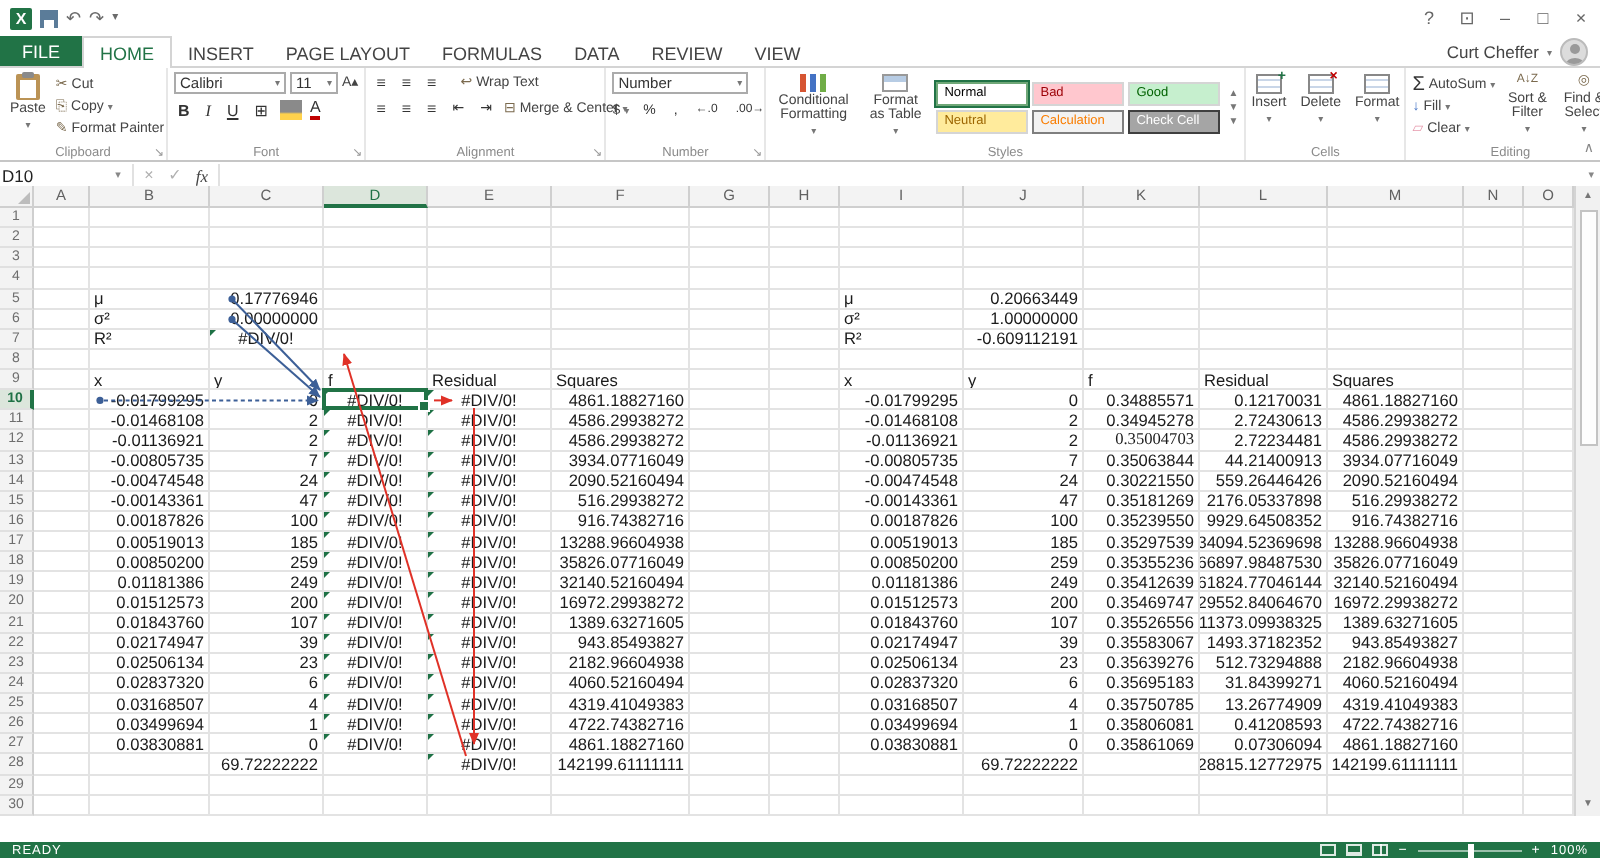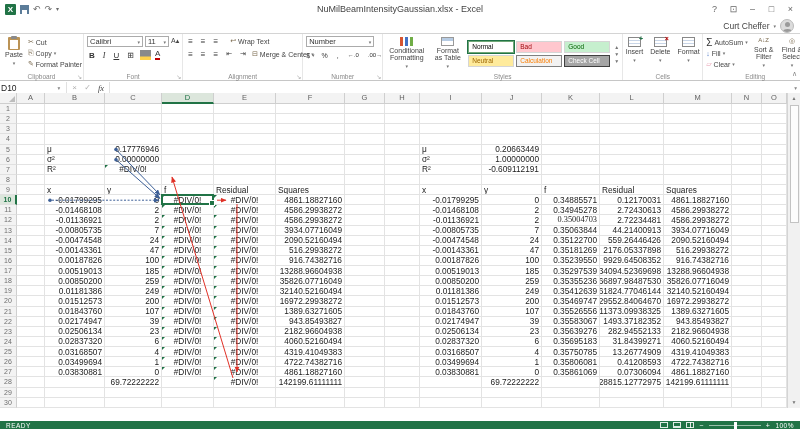--- a/index.html
+++ b/index.html
@@ -118,31 +118,40 @@
 <div class="app">
 
   <div class="titlebar">
     <div class="qat">
       <span class="xl-logo">X</span>
       <span class="saveicon"></span>
       <span class="qbtn">↶</span>
       <span class="qbtn">↷</span>
       <span class="qbtn tinydrop">▾</span>
     </div>
-    <div class="win-title">NuMilBeamIntensityGaussian.xlsx - Excel</div>
     <div class="winbtns">
       <span class="winbtn">?</span>
       <span class="winbtn">⊡</span>
       <span class="winbtn">–</span>
       <span class="winbtn">□</span>
       <span class="winbtn">×</span>
     </div>
   </div>
 
   <div class="tabsrow">
+    <div class="tabswrap">
+        <div class="rtab file">FILE</div>
+        <div class="rtab active">HOME</div>
+        <div class="rtab">INSERT</div>
+        <div class="rtab">PAGE LAYOUT</div>
+        <div class="rtab">FORMULAS</div>
+        <div class="rtab">DATA</div>
+        <div class="rtab">REVIEW</div>
+        <div class="rtab">VIEW</div>
+      </div>
     <div class="account">
       <span>Curt Cheffer</span>
       <span class="tiny">▾</span>
       <span class="avatar"></span>
     </div>
   </div>
 
   <div class="ribbon">
 
     <div class="group" style="width:84px">
@@ -601,21 +610,21 @@
         <div class="cell ar" style="width: 28px;"></div>
         <div class="cell ar" style="width: 60px;">-0.00474548</div>
         <div class="cell ar" style="width: 57px;">24</div>
         <div class="cell ac tri" style="width: 52px;">#DIV/0!</div>
         <div class="cell ac tri" style="width: 62px;">#DIV/0!</div>
         <div class="cell ar" style="width: 69px;">2090.52160494</div>
         <div class="cell ar" style="width: 40px;"></div>
         <div class="cell ar" style="width: 35px;"></div>
         <div class="cell ar" style="width: 62px;">-0.00474548</div>
         <div class="cell ar" style="width: 60px;">24</div>
-        <div class="cell ar" style="width: 58px;">0.35122700</div>
+        <div class="cell ar" style="width: 58px;">0.30221550</div>
         <div class="cell ar" style="width: 64px;">559.26446426</div>
         <div class="cell ar" style="width: 68px;">2090.52160494</div>
         <div class="cell ar" style="width: 30px;"></div>
         <div class="cell ar" style="width: 25px;"></div>
       </div>
       <div class="grow">
         <div class="rh">15</div>
         <div class="cell ar" style="width: 28px;"></div>
         <div class="cell ar" style="width: 60px;">-0.00143361</div>
         <div class="cell ar" style="width: 57px;">47</div>
@@ -764,21 +773,21 @@
         <div class="cell ar" style="width: 60px;">0.02506134</div>
         <div class="cell ar" style="width: 57px;">23</div>
         <div class="cell ac tri" style="width: 52px;">#DIV/0!</div>
         <div class="cell ac tri" style="width: 62px;">#DIV/0!</div>
         <div class="cell ar" style="width: 69px;">2182.96604938</div>
         <div class="cell ar" style="width: 40px;"></div>
         <div class="cell ar" style="width: 35px;"></div>
         <div class="cell ar" style="width: 62px;">0.02506134</div>
         <div class="cell ar" style="width: 60px;">23</div>
         <div class="cell ar" style="width: 58px;">0.35639276</div>
-        <div class="cell ar" style="width: 64px;">282.94552133</div>
+        <div class="cell ar" style="width: 64px;">512.73294888</div>
         <div class="cell ar" style="width: 68px;">2182.96604938</div>
         <div class="cell ar" style="width: 30px;"></div>
         <div class="cell ar" style="width: 25px;"></div>
       </div>
       <div class="grow">
         <div class="rh">24</div>
         <div class="cell ar" style="width: 28px;"></div>
         <div class="cell ar" style="width: 60px;">0.02837320</div>
         <div class="cell ar" style="width: 57px;">6</div>
         <div class="cell ac tri" style="width: 52px;">#DIV/0!</div>

